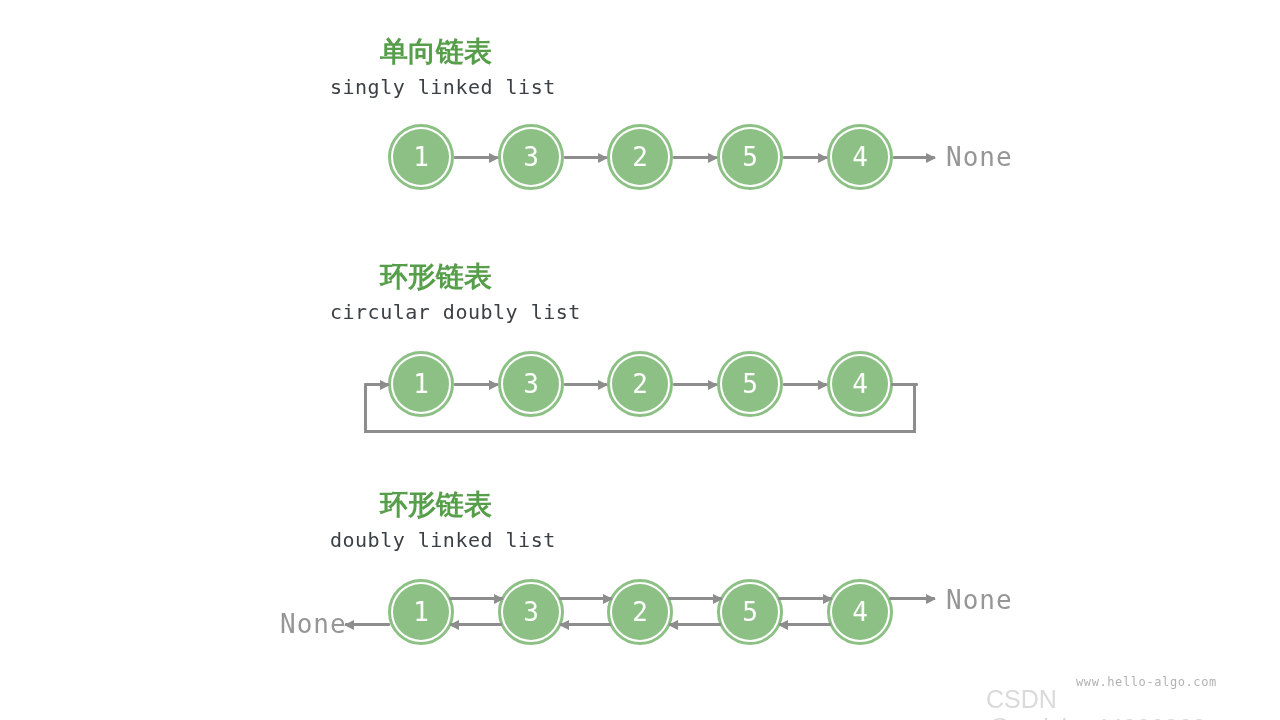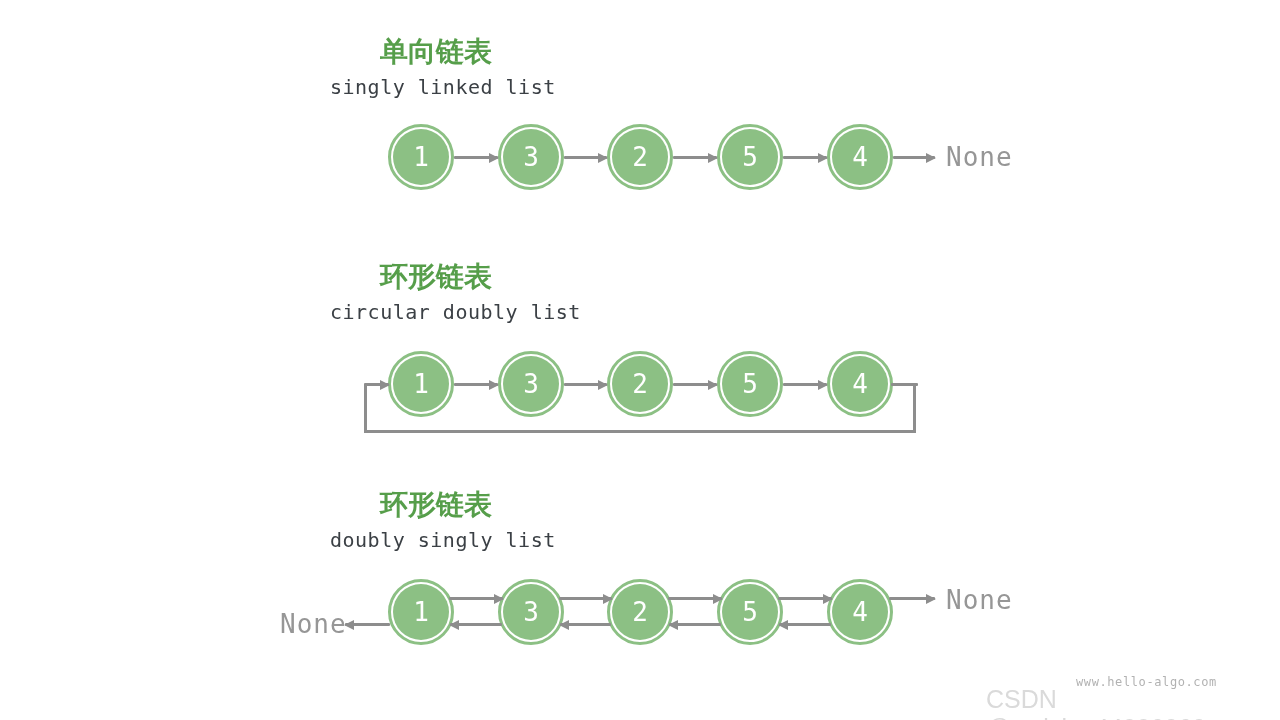--- a/index.html
+++ b/index.html
@@ -112,21 +112,21 @@
     <div class="arr right" style="left:673px;top:383px;width:44px"></div>
     <div class="arr right" style="left:783px;top:383px;width:44px"></div>
 
     <div class="loop" style="left:364px;top:384px;width:552px;height:49px"></div>
     <div class="arr" style="left:891px;top:383px;width:27px"></div>
     <div class="arr right" style="left:364px;top:383px;width:25px"></div>
   </div>
 
   <div>
     <div class="title-zh" style="top:489px">环形链表</div>
-    <div class="title-en" style="top:527px">doubly singly list</div>
+    <div class="title-en" style="top:527px">doubly linked list</div>
 
     <div class="node" style="left:388px;top:579px">
         <div class="node-core">1</div>
       </div>
     <div class="node" style="left:498px;top:579px">
         <div class="node-core">3</div>
       </div>
     <div class="node" style="left:607px;top:579px">
         <div class="node-core">2</div>
       </div>

